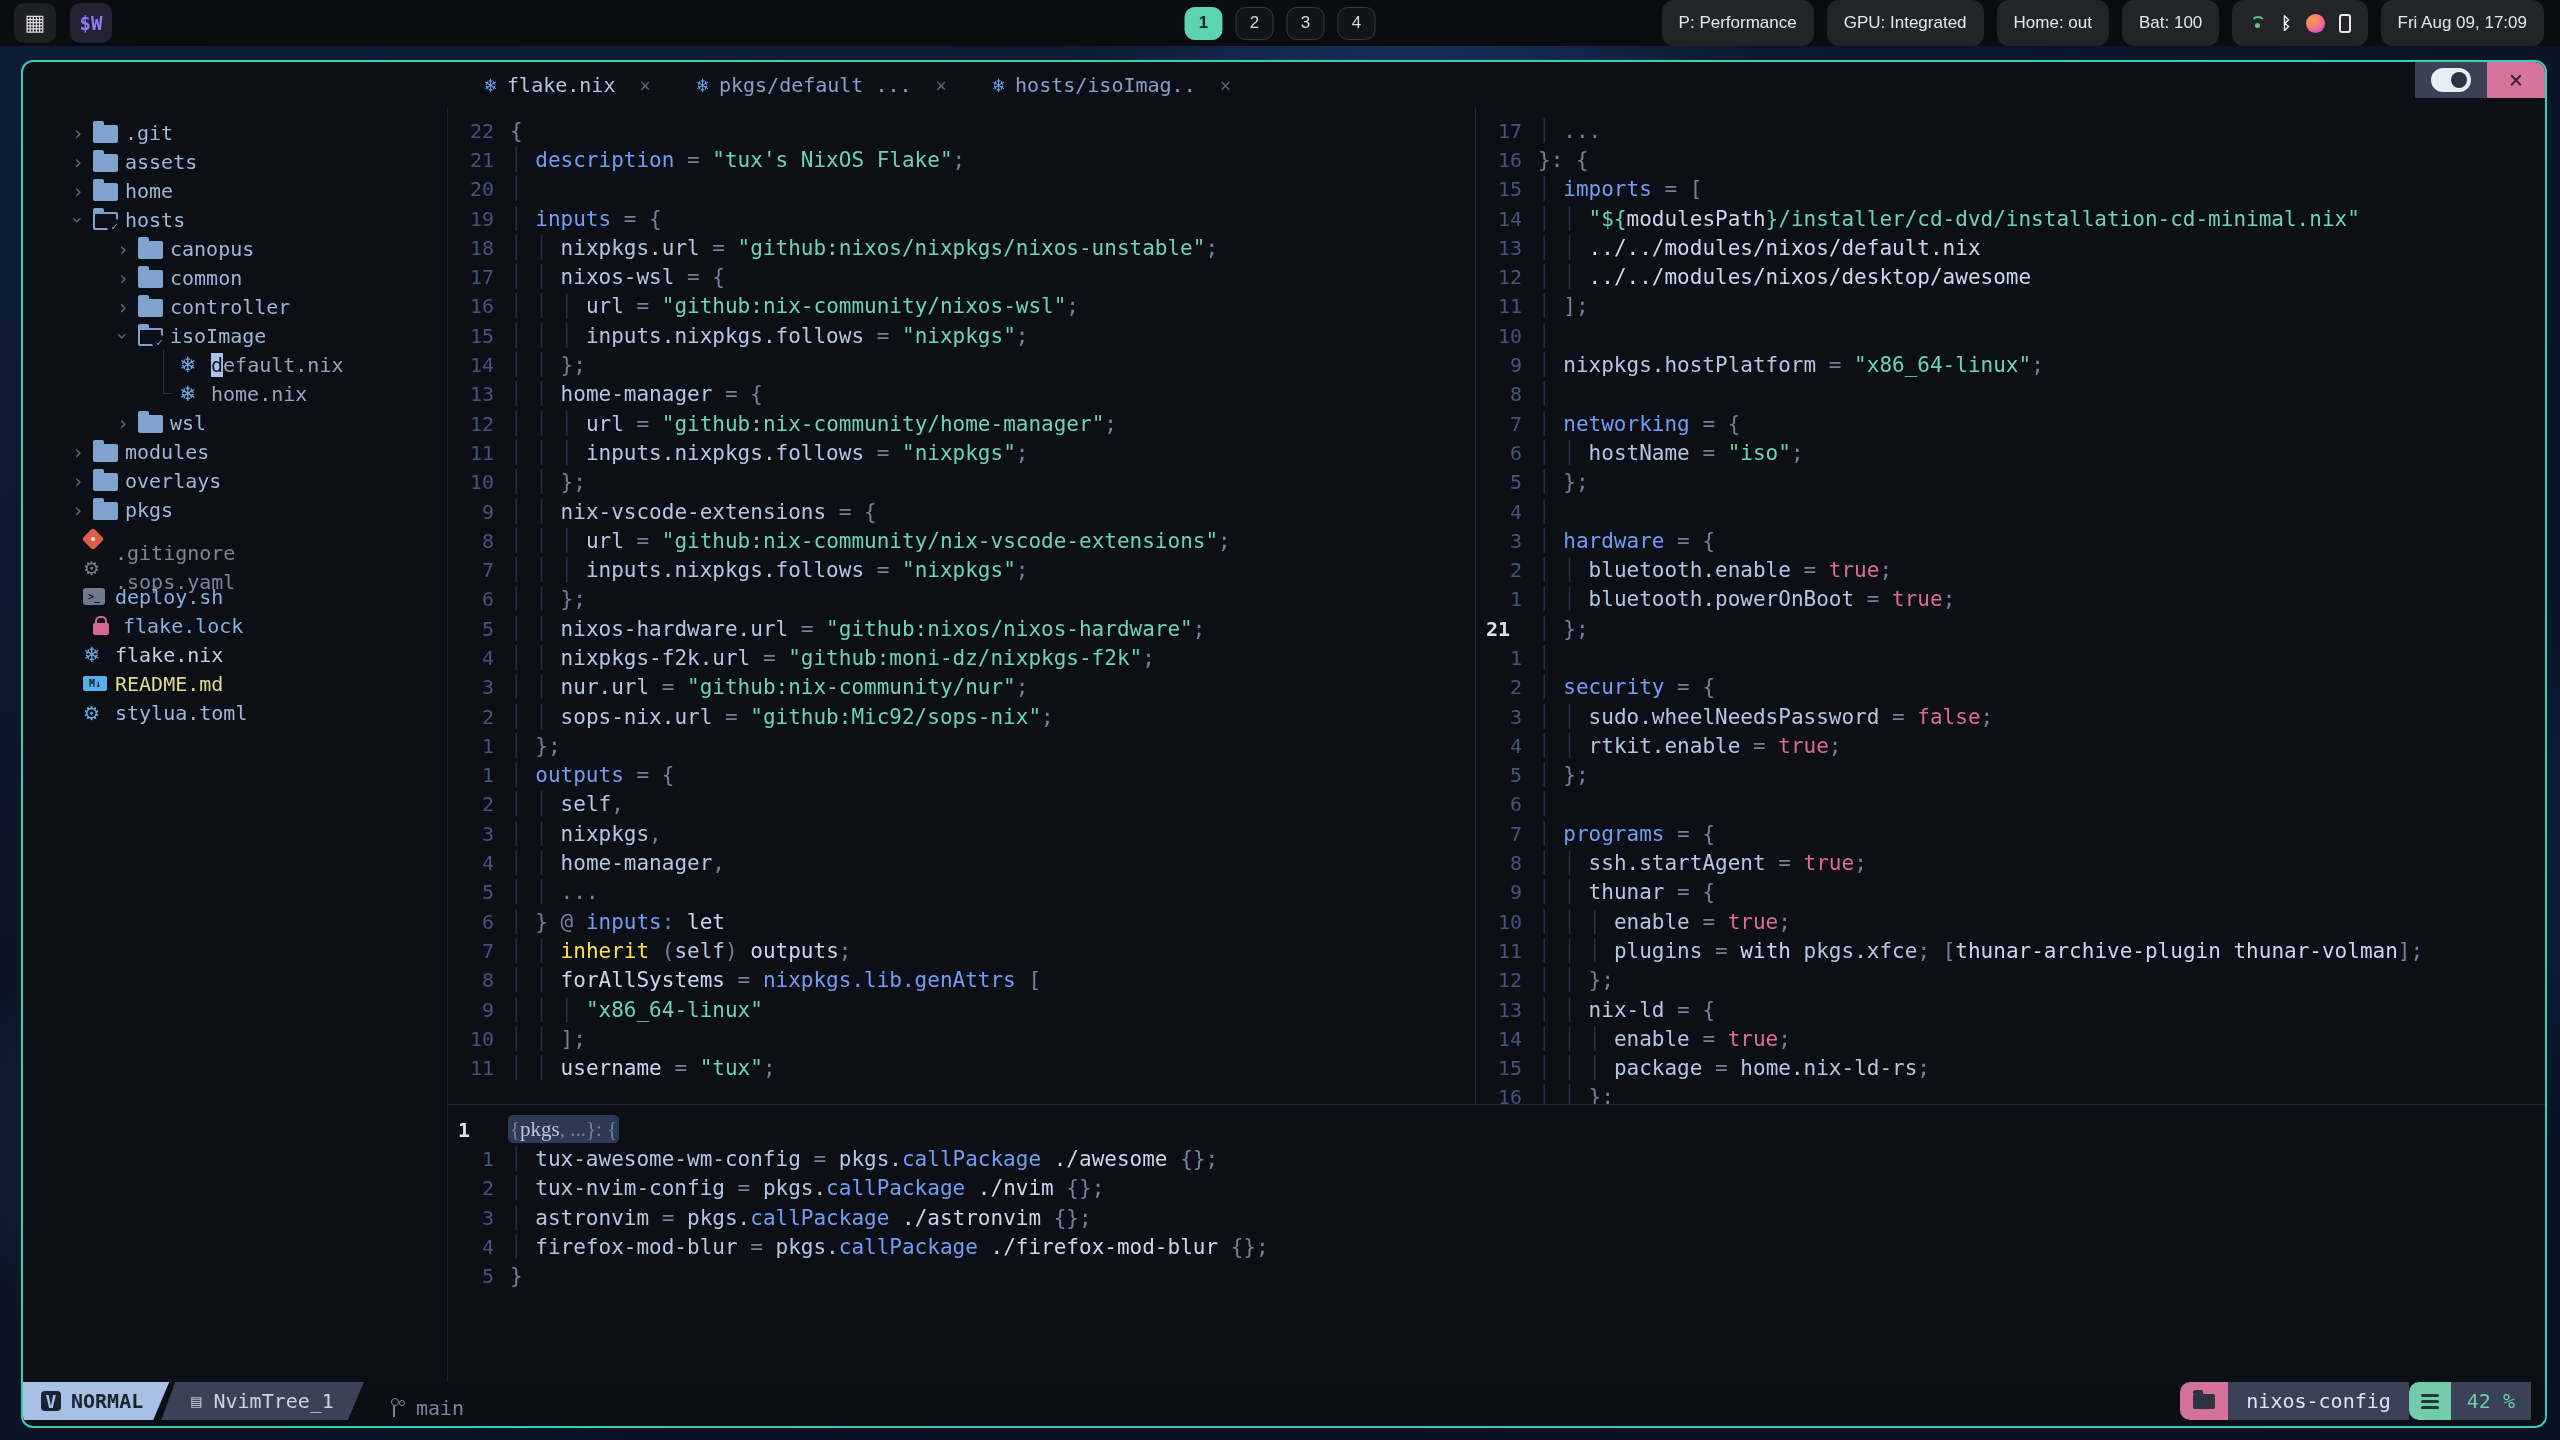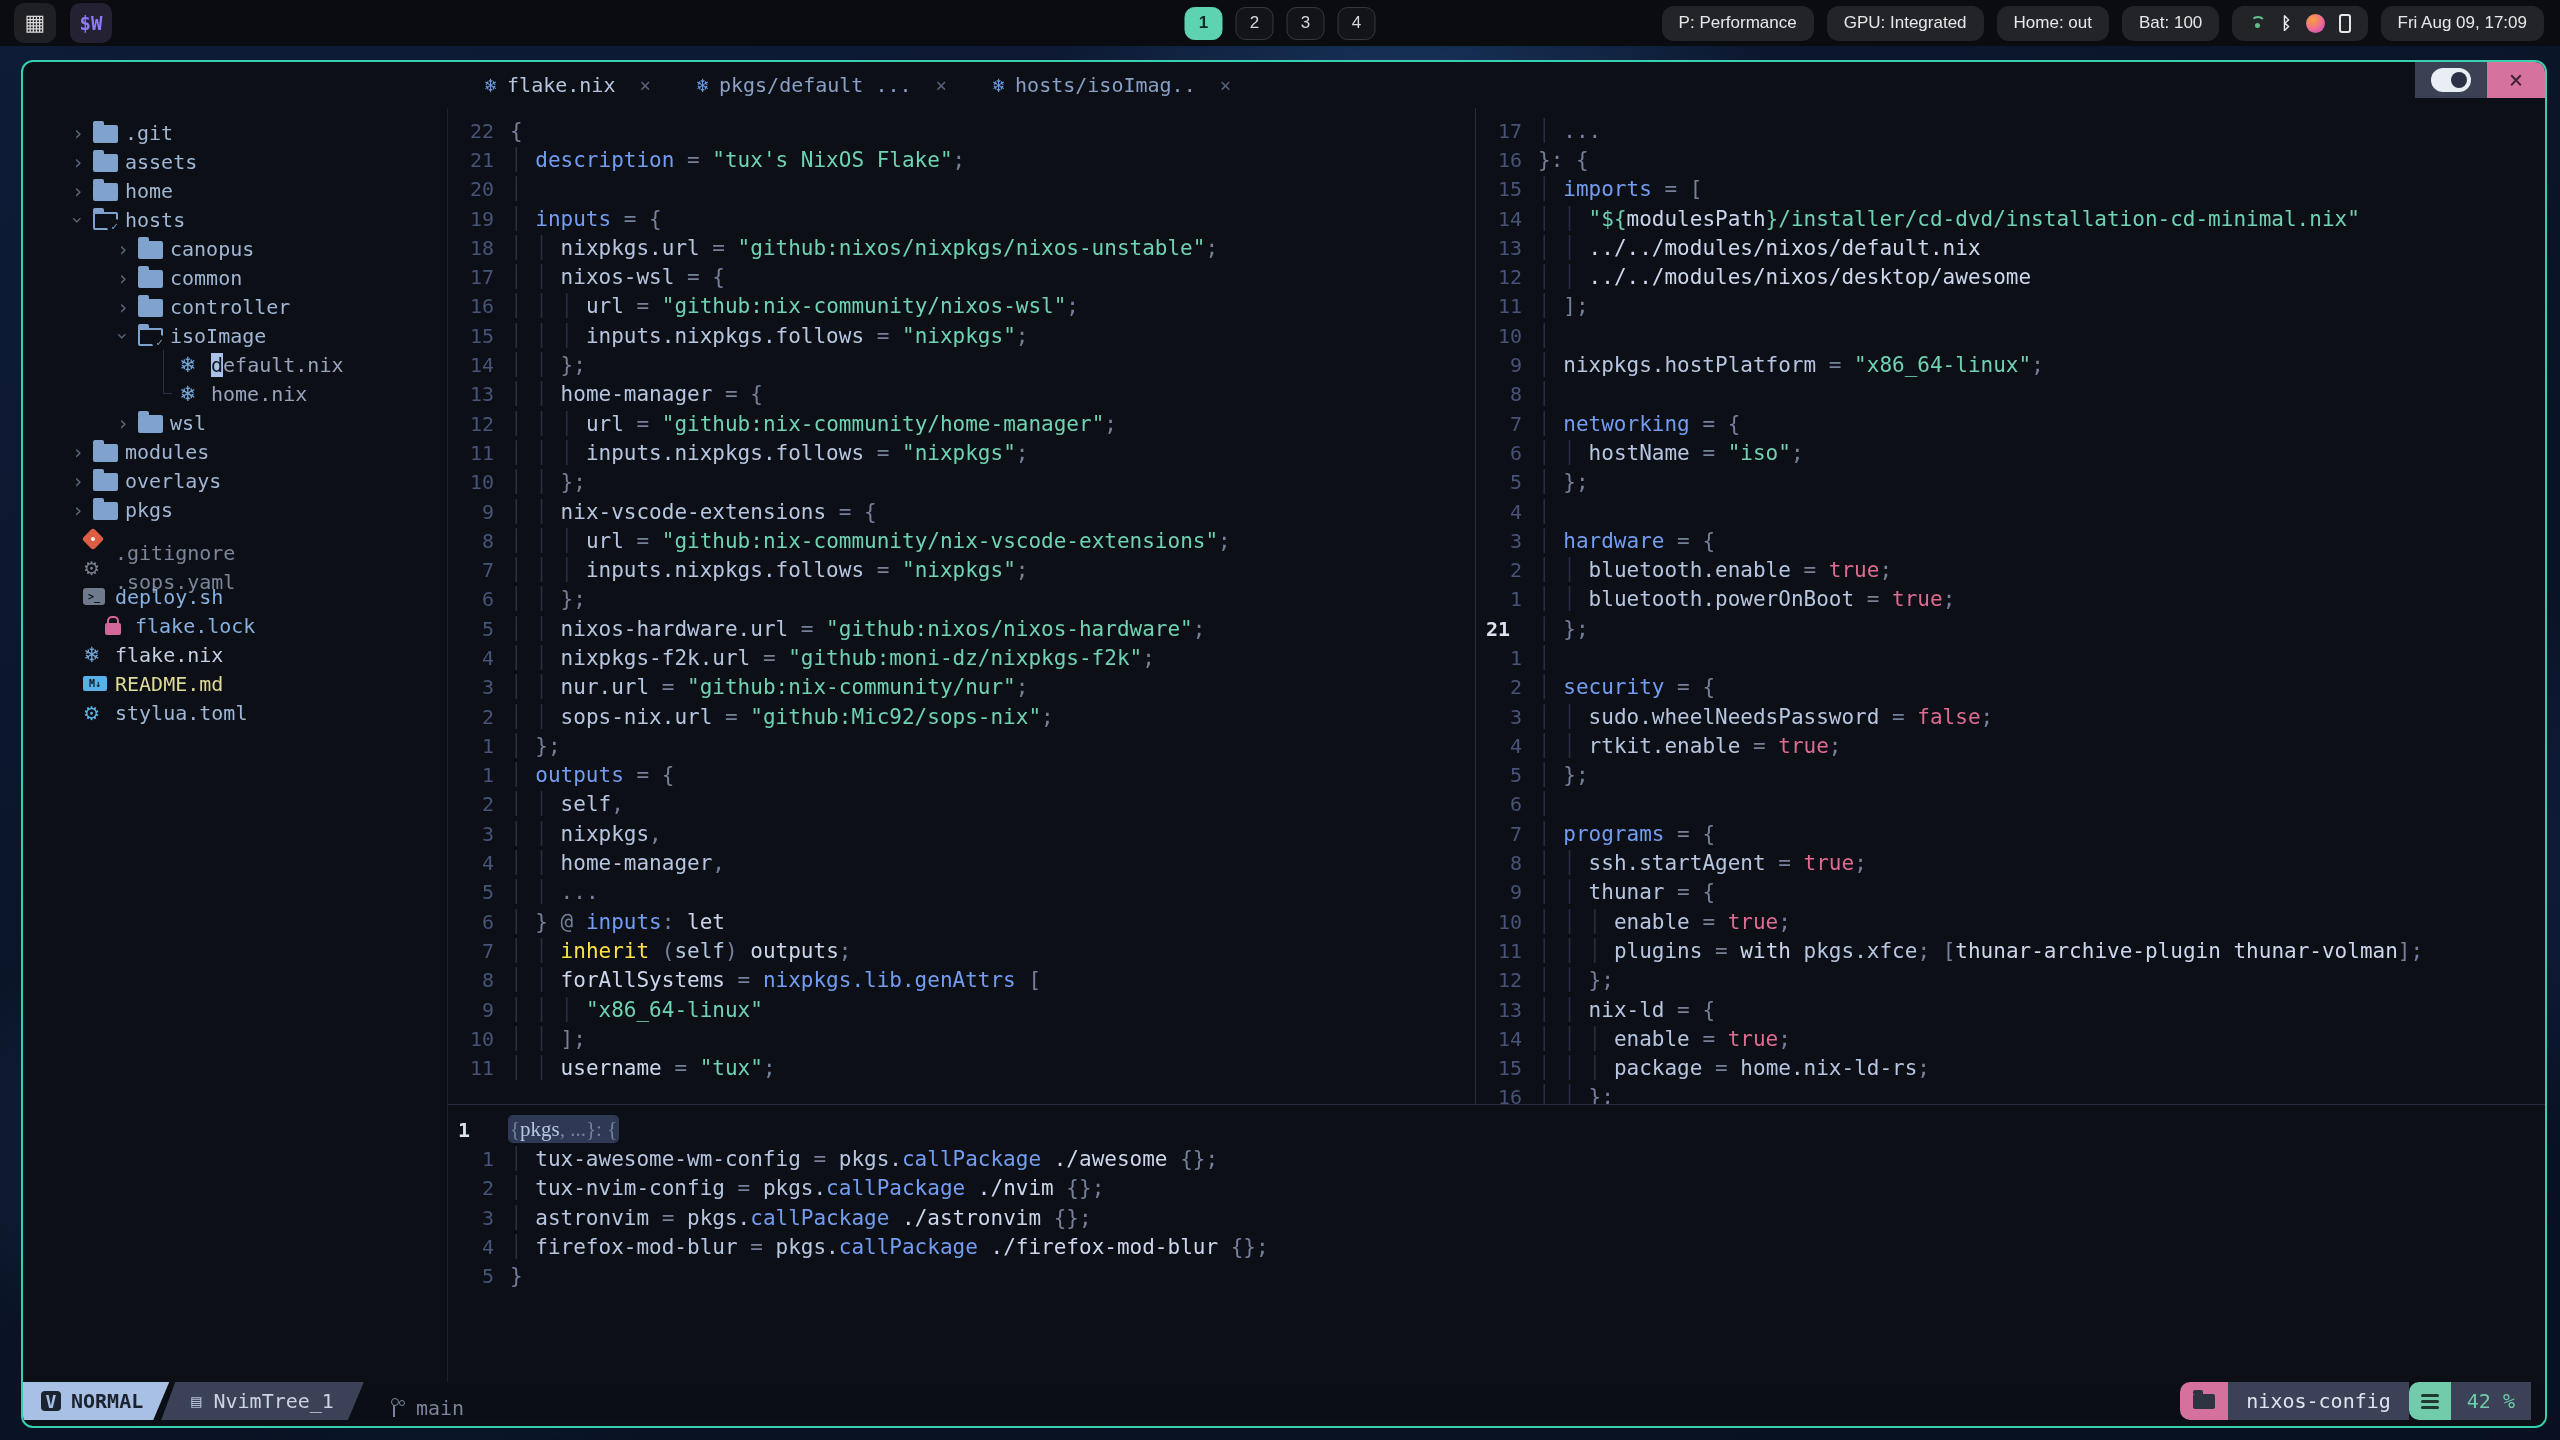--- a/index.html
+++ b/index.html
@@ -19,21 +19,21 @@
   .tb-btn { width:42px; height:40px; border-radius:10px; background:#1f2024; display:flex;
     align-items:center; justify-content:center; color:#d8d8da; font-size:22px; }
   .tb-btn.wm { background:#232132; color:#8c7bf5; font-family:"DejaVu Sans Mono",monospace;
     font-size:19px; font-weight:bold; }
   .topbar-center { position:absolute; left:50%; transform:translateX(-50%); display:flex; gap:13px; }
   .ws { min-width:38px; height:33px; padding:0 10px; border-radius:10px; background:#131418;
     border:1px solid #36383e; color:#d5d7da; font-size:17px; display:flex; align-items:center;
     justify-content:center; }
   .ws.active { background:#5ed3b2; border-color:#5ed3b2; color:#0a2c22; font-weight:bold; }
   .topbar-right { margin-left:auto; display:flex; gap:13px; align-items:center; margin-right:16px; }
-  .pill { height:35px; border-radius:12px; background:#232428; color:#e6e7e9; font-size:17px;
+  .pill { height:46px; border-radius:12px; background:#232428; color:#e6e7e9; font-size:17px;
     display:flex; align-items:center; padding:14px 17px; gap:14px; }
   .icon-network { width:18px; height:15px; position:relative; display:inline-block; }
   .icon-network::before { content:""; position:absolute; left:1px; top:0; width:12px; height:12px;
     border:2px solid #5fc08b; border-radius:50%; clip-path:polygon(50% 50%,-20% -20%,120% -20%); }
   .icon-network::after { content:""; position:absolute; left:6px; top:7px; width:5px; height:5px;
     background:#5fc08b; border-radius:50%; }
   .icon-bt { color:#e8e9ec; font-size:17px; font-weight:bold; font-family:"DejaVu Sans",sans-serif; }
   .icon-flame { width:19px; height:19px; border-radius:50%;
     background:radial-gradient(circle at 35% 30%, #f7a23b 0%, #ef6a97 55%, #b43fd4 100%); }
   .icon-phone { width:12px; height:19px; border:2px solid #e7e7e9; border-radius:3px; }
@@ -322,21 +322,21 @@
             </div>
             <span class="tlabel file-dim">.sops.yaml</span>
           </div>
           <div class="titem" style="padding-left: 40px;">
             <div class="tspacer"></div>
             <div class="ticon">
               <span class="i-sh">&gt;_</span>
             </div>
             <span class="tlabel file-blue">deploy.sh</span>
           </div>
-          <div class="titem" style="padding-left: 60px;">
+          <div class="titem" style="padding-left: 48px;">
             <div class="tspacer"></div>
             <div class="ticon">
               <div class="i-lock"></div>
             </div>
             <span class="tlabel file-blue">flake.lock</span>
           </div>
           <div class="titem" style="padding-left: 40px;">
             <div class="tspacer"></div>
             <div class="ticon">
               <span class="i-nix">❄</span>

